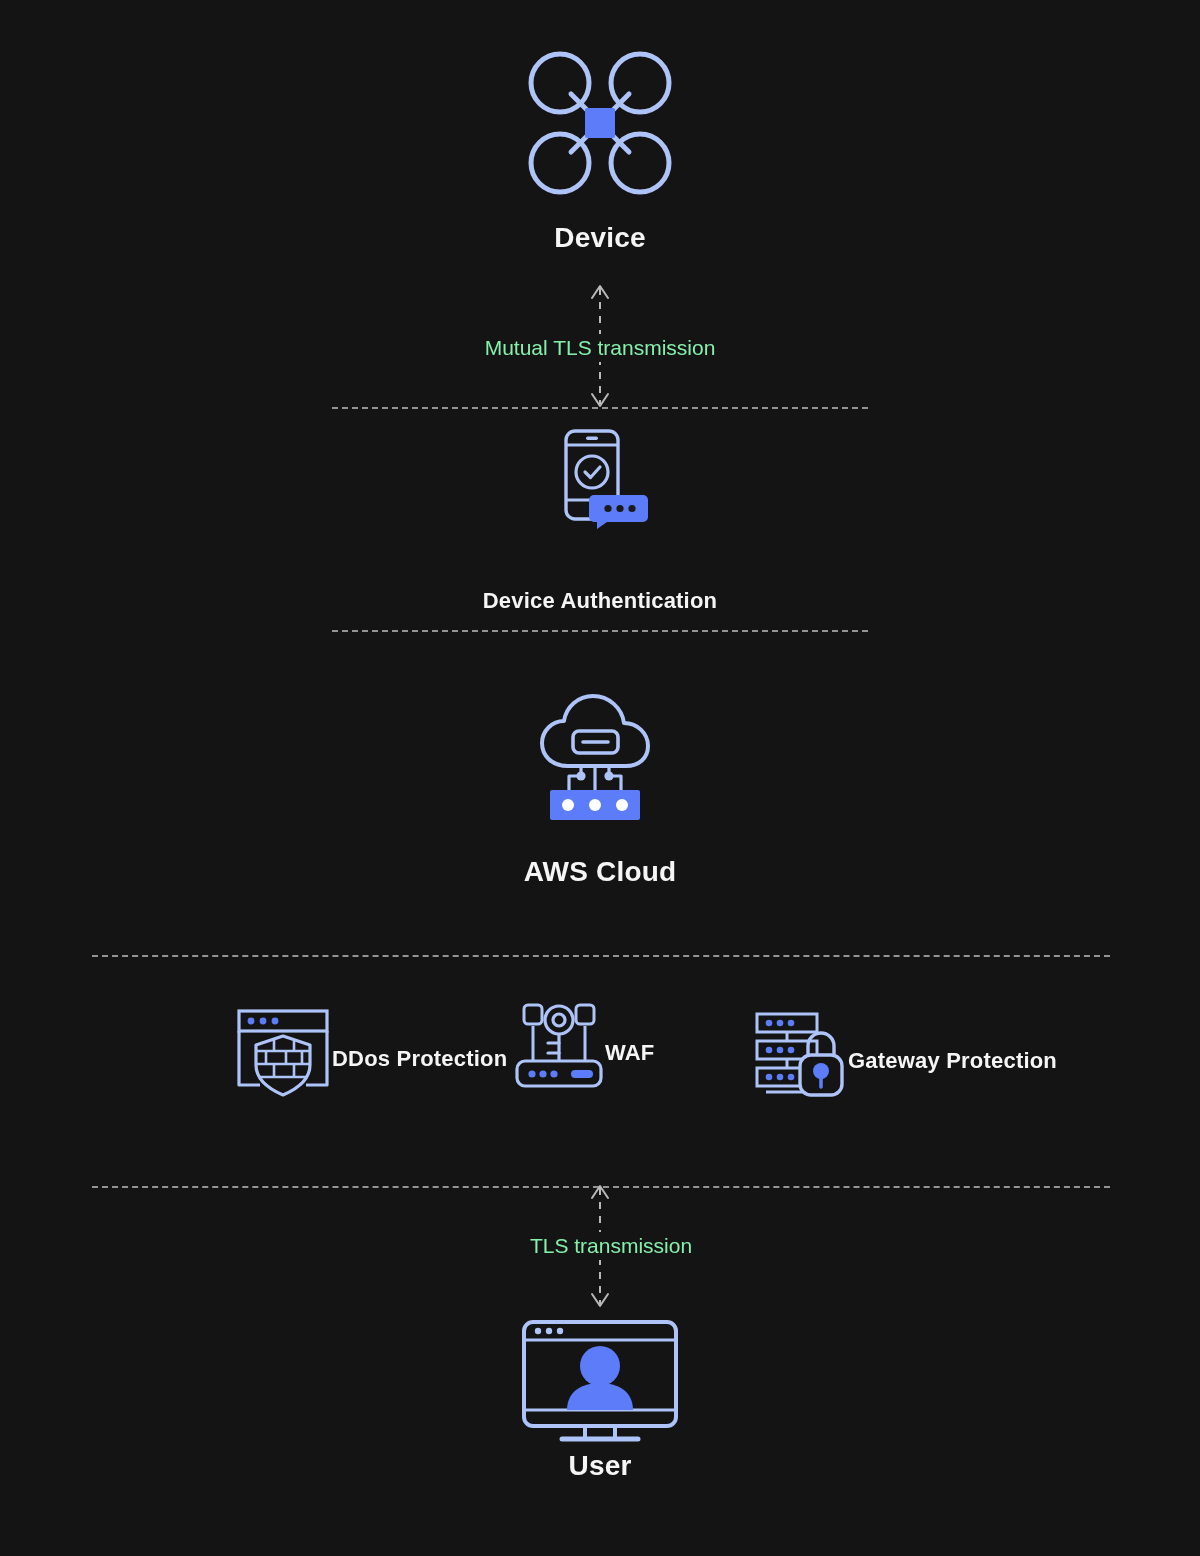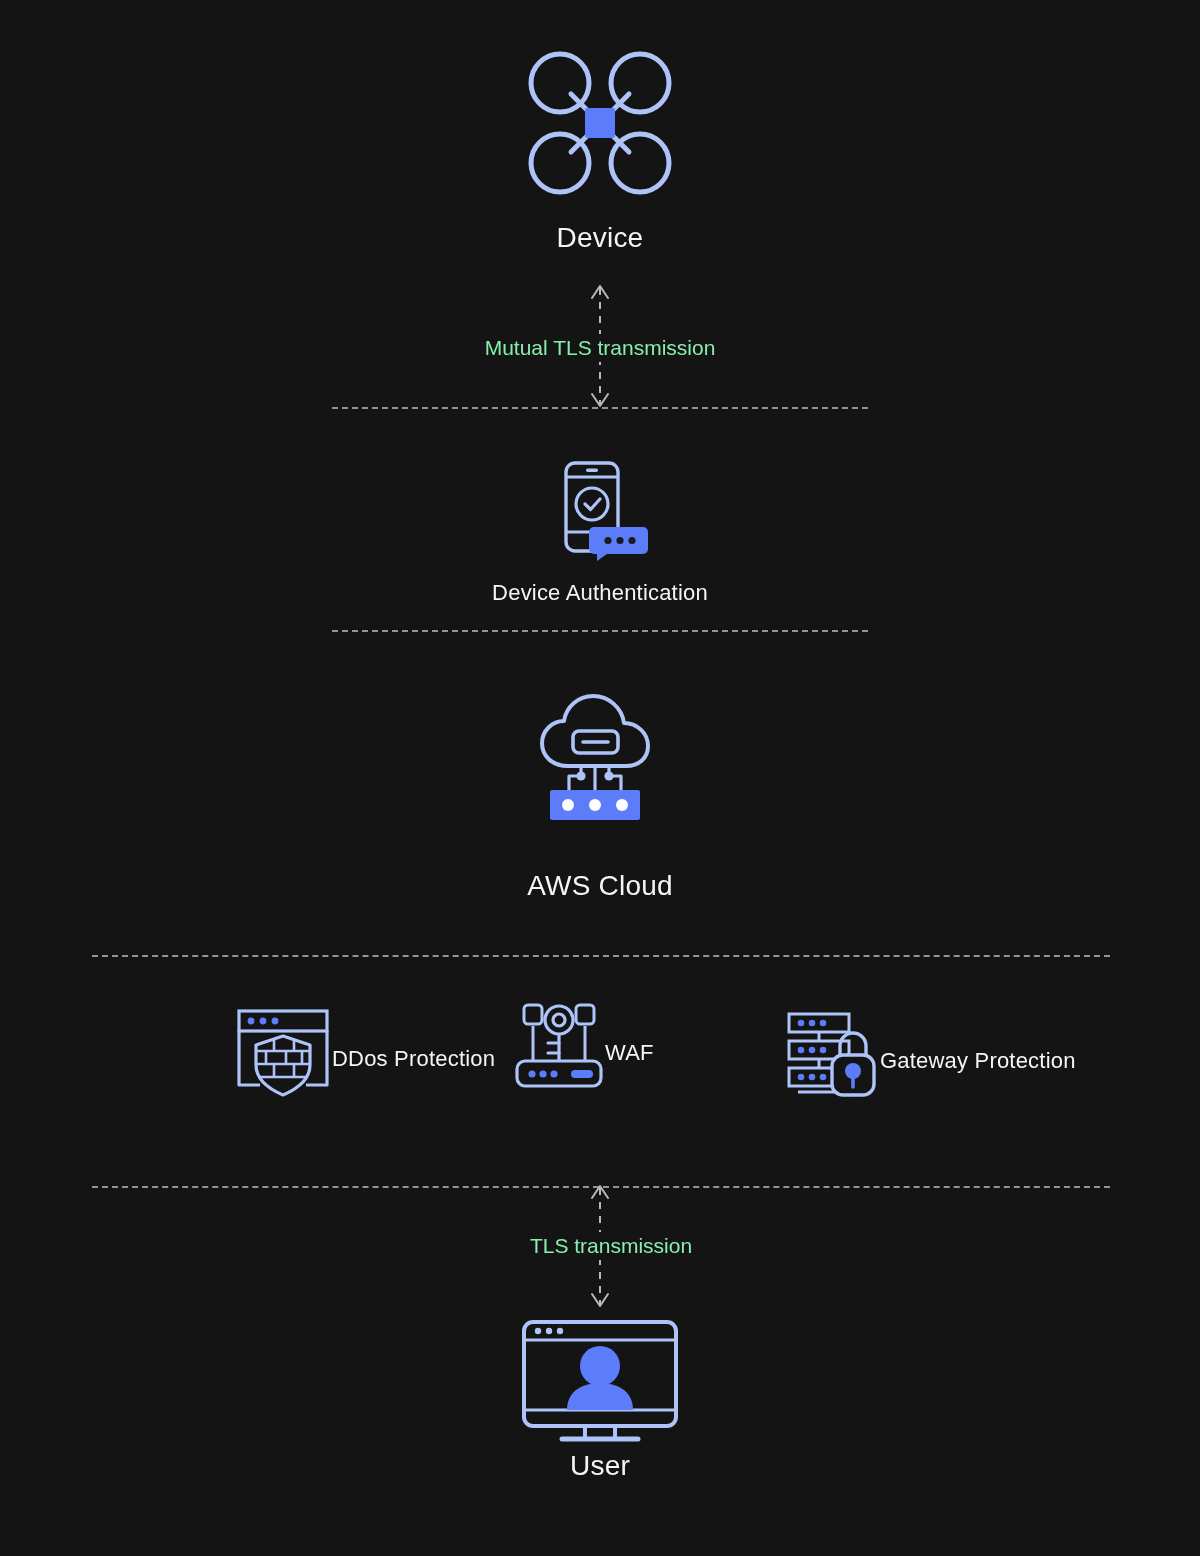--- a/index.html
+++ b/index.html
@@ -20,21 +20,21 @@
   .node {
     position: absolute;
     display: flex;
     flex-direction: column;
     align-items: center;
   }
 
   .node-label {
     color: #f5f5f5;
     font-size: 28px;
-    font-weight: 400;
+    font-weight: 700;
     letter-spacing: 0.2px;
     white-space: nowrap;
     text-align: center;
   }
   .node-label.small {
     font-size: 22px;
   }
 
   .icon-wrap {
     display: block;
@@ -100,21 +100,21 @@
 
 <svg class="arrow" style="left:570px; top:282px;" width="60" height="128" viewBox="0 0 60 128" fill="none" xmlns="http://www.w3.org/2000/svg">
   <line x1="30" y1="6" x2="30" y2="122" stroke="#b9b9b9" stroke-width="2" stroke-dasharray="7 7"></line>
   <path d="M22 16 L30 4 L38 16" stroke="#b9b9b9" stroke-width="2" fill="none" stroke-linecap="round" stroke-linejoin="round"></path>
   <path d="M22 112 L30 124 L38 112" stroke="#b9b9b9" stroke-width="2" fill="none" stroke-linecap="round" stroke-linejoin="round"></path>
 </svg>
 <div class="edge-label" style="left:0; right:0; top:334px;">Mutual TLS transmission</div>
 
 <div class="divider" style="left:332px; width:536px; top:407px;"></div>
 
-<div class="node" style="left:0; right:0; top:460px;">
+<div class="node" style="left:0; right:0; top:428px;gap:40px;">
   <span class="icon-wrap">
     <svg width="100" height="102" viewBox="0 0 100 102" fill="none" xmlns="http://www.w3.org/2000/svg">
 
       <rect x="16" y="3" width="52" height="88" rx="9" stroke="#aec3f7" stroke-width="3.4" fill="none"></rect>
       <line x1="16" y1="17" x2="68" y2="17" stroke="#aec3f7" stroke-width="3"></line>
       <line x1="16" y1="72" x2="68" y2="72" stroke="#aec3f7" stroke-width="3"></line>
       <rect x="36" y="8.5" width="12" height="3.5" rx="1.75" fill="#aec3f7"></rect>
 
       <circle cx="42" cy="44" r="16" stroke="#aec3f7" stroke-width="3.2" fill="none"></circle>
       <path d="M35 44 L40.5 49.5 L50 39" stroke="#aec3f7" stroke-width="3.2" fill="none" stroke-linecap="round" stroke-linejoin="round"></path>
@@ -123,21 +123,21 @@
       <circle cx="58" cy="80.5" r="3.6" fill="#1a1a1a"></circle>
       <circle cx="70" cy="80.5" r="3.6" fill="#1a1a1a"></circle>
       <circle cx="82" cy="80.5" r="3.6" fill="#1a1a1a"></circle>
     </svg>
   </span>
   <span class="node-label small" style="margin-top:18px;">Device Authentication</span>
 </div>
 
 <div class="divider" style="left:332px; width:536px; top:630px;"></div>
 
-<div class="node" style="left:0; right:0; top:690px;gap:14px;">
+<div class="node" style="left:0; right:0; top:690px;">
   <span class="icon-wrap">
     <svg width="150" height="148" viewBox="0 0 150 148" fill="none" xmlns="http://www.w3.org/2000/svg">
 
       <path d="M43 76 C26 76 17 65 17 53 C17 41 27 31 39 31 C41 17 53 6 68 6 C84 6 97 18 99 33 C112 33 123 43 123 56 C123 68 114 76 101 76 Z" stroke="#aec3f7" stroke-width="4" fill="none" stroke-linejoin="round"></path>
 
       <rect x="48" y="41" width="45" height="22" rx="6" stroke="#aec3f7" stroke-width="3.6" fill="none"></rect>
       <line x1="58" y1="52" x2="83" y2="52" stroke="#aec3f7" stroke-width="3.6" stroke-linecap="round"></line>
 
       <line x1="70" y1="76" x2="70" y2="110" stroke="#aec3f7" stroke-width="3.2"></line>
       <path d="M56 76 V86 H44 V100" stroke="#aec3f7" stroke-width="3.2" fill="none" stroke-linejoin="round"></path>
@@ -204,21 +204,21 @@
       <rect x="4" y="61" width="84" height="25" rx="8" stroke="#aec3f7" stroke-width="3.2" fill="#141414"></rect>
       <circle cx="19" cy="74" r="3.6" fill="#5c7cfa"></circle>
       <circle cx="30" cy="74" r="3.6" fill="#5c7cfa"></circle>
       <circle cx="41" cy="74" r="3.6" fill="#5c7cfa"></circle>
       <rect x="58" y="70" width="22" height="8" rx="4" fill="#5c7cfa"></rect>
     </svg>
   </span>
   <span class="node-label">WAF</span>
 </div>
 
-<div class="prot-item" style="left:752px; width:200px; top:1008px;margin-left:32px;">
+<div class="prot-item" style="left:752px; width:200px; top:1008px;">
   <span class="icon-wrap">
     <svg width="96" height="90" viewBox="0 0 96 90" fill="none" xmlns="http://www.w3.org/2000/svg">
 
       <rect x="5" y="6" width="60" height="18" stroke="#aec3f7" stroke-width="3" fill="none"></rect>
       <rect x="5" y="33" width="60" height="18" stroke="#aec3f7" stroke-width="3" fill="none"></rect>
       <rect x="5" y="60" width="60" height="18" stroke="#aec3f7" stroke-width="3" fill="none"></rect>
       <circle cx="17" cy="15" r="3.3" fill="#5c7cfa"></circle>
       <circle cx="28" cy="15" r="3.3" fill="#5c7cfa"></circle>
       <circle cx="39" cy="15" r="3.3" fill="#5c7cfa"></circle>
       <circle cx="17" cy="42" r="3.3" fill="#5c7cfa"></circle>

